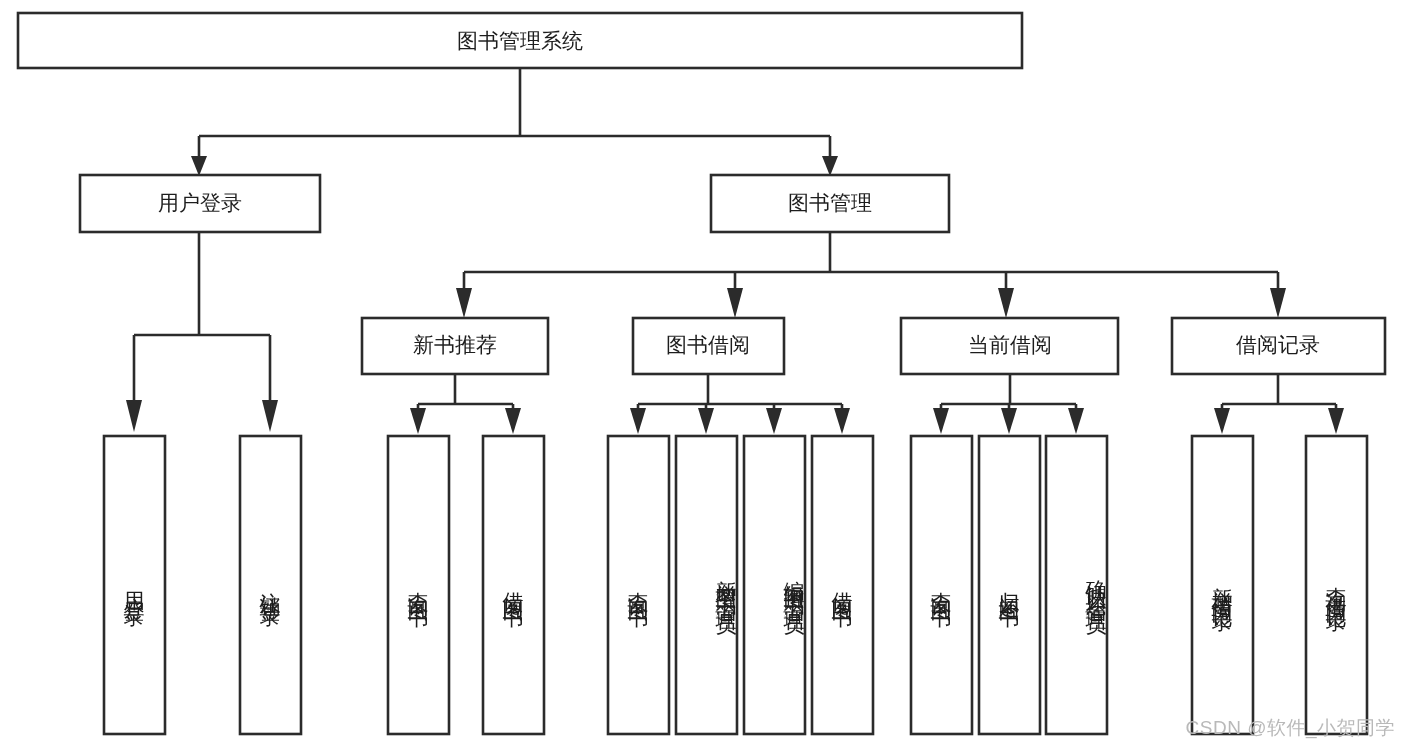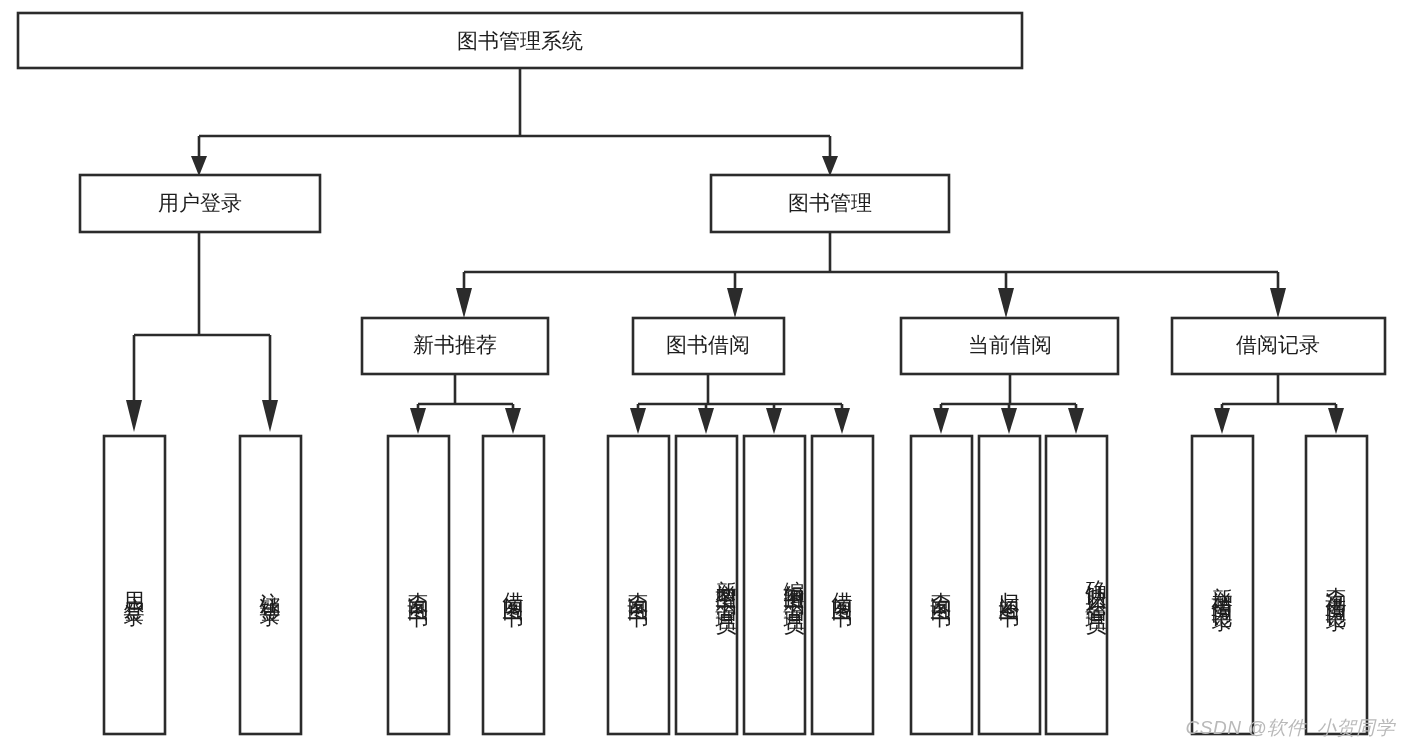--- a/index.html
+++ b/index.html
@@ -64,21 +64,20 @@
   }
   .watermark {
     position: absolute;
     right: 10px;
     bottom: 6px;
     font-family: "Liberation Sans", "DejaVu Sans", sans-serif;
     font-size: 19px;
     color: #b9b9b9;
     letter-spacing: 0.5px;
     white-space: nowrap;
-    font-style: italic;
   }
 </style>
 </head>
 <body>
 
 <div id="diagram-root">
 
   <svg class="flow" viewBox="0 0 1405 747">
     <defs></defs>
 

